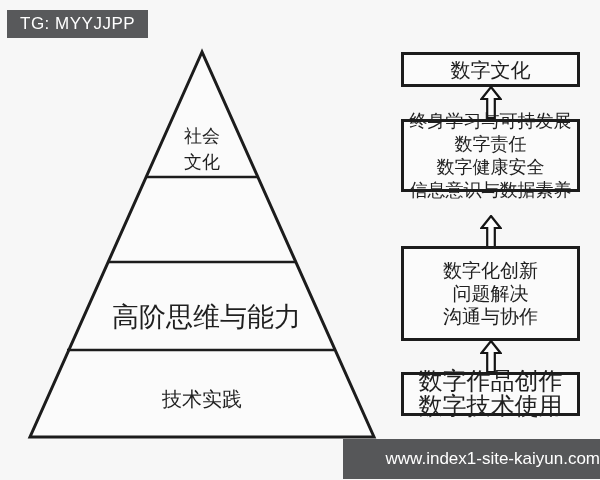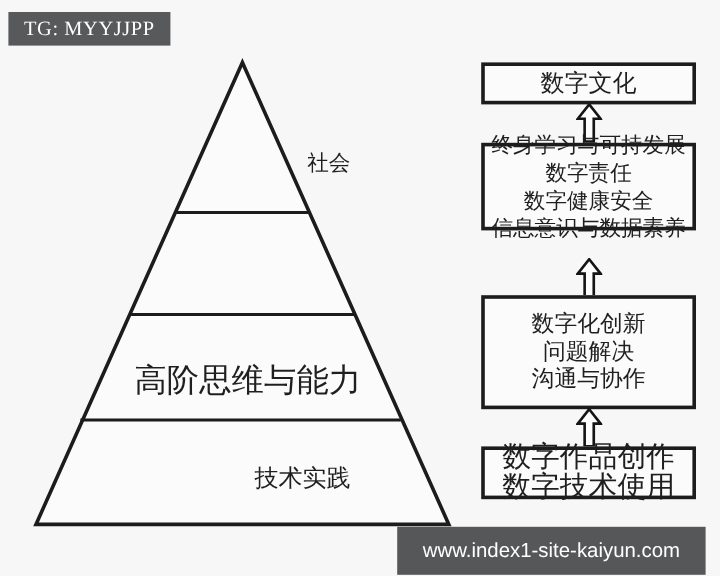--- a/index.html
+++ b/index.html
@@ -18,34 +18,34 @@
   }
   .badge {
     position: absolute;
     left: 7px;
     top: 10px;
     height: 28px;
     line-height: 28px;
     padding: 0 13px;
     background: #58595b;
     color: #ffffff;
-    font-family: Liberation Serif, serif;
+    font-family: Liberation Sans, sans-serif;
     font-size: 17px;
     letter-spacing: 0.5px;
   }
   .diagram-svg {
     position: absolute;
     left: 0;
     top: 0;
   }
   .tier-label {
     position: absolute;
     left: 112px;
     width: 180px;
-    text-align: right;
+    text-align: center;
     font-size: 18px;
     line-height: 26px;
     white-space: nowrap;
   }
   .tier-label.t1 { top: 123px; }
   .tier-label.t2 { top: 202px; line-height: 27px; }
   .tier-label.t3 { top: 304px; font-size: 27px; }
   .tier-label.t4 { top: 386px; font-size: 20px; }
   .fbox {
     position: absolute;
@@ -67,49 +67,50 @@
   .fbox.b4 { top: 372px; height: 44px; font-size: 24px; line-height: 25px; }
   .arrow {
     position: absolute;
     left: 480px;
   }
   .arrow.a1 { top: 86px; }
   .arrow.a2 { top: 215px; }
   .arrow.a3 { top: 340px; }
   .watermark {
     position: absolute;
-    left: 331px;
+    left: 343px;
     top: 439px;
     width: 257px;
     height: 40px;
     line-height: 40px;
     background: #565759;
     color: #ffffff;
     font-family: "Liberation Sans", "DejaVu Sans", sans-serif;
     font-size: 17px;
-    text-align: center;
+    text-align: right;
     white-space: nowrap;
   }
 </style>
 </head>
 <body>
 
 <div class="stage">
 
   <div class="badge">TG: MYYJJPP</div>
 
   <svg class="diagram-svg" width="600" height="480" viewBox="0 0 600 480">
     <polygon points="202,52 30,437 374,437" fill="#fbfbfb" stroke="#1c1c1c" stroke-width="3"></polygon>
     <line x1="147" y1="177" x2="258" y2="177" stroke="#1c1c1c" stroke-width="2.5"></line>
     <line x1="109" y1="262" x2="296" y2="262" stroke="#1c1c1c" stroke-width="2.5"></line>
     <line x1="67" y1="350" x2="334" y2="350" stroke="#1c1c1c" stroke-width="2.5"></line>
   </svg>
 
   <div class="tier-label t1">
     <div>社会</div>
+    <div>文化</div>
   </div>
   <div class="tier-label t3">
     <div>高阶思维与能力</div>
   </div>
   <div class="tier-label t4">
     <div>技术实践</div>
   </div>
 
   <div class="fbox b1">
     <div>数字文化</div>

